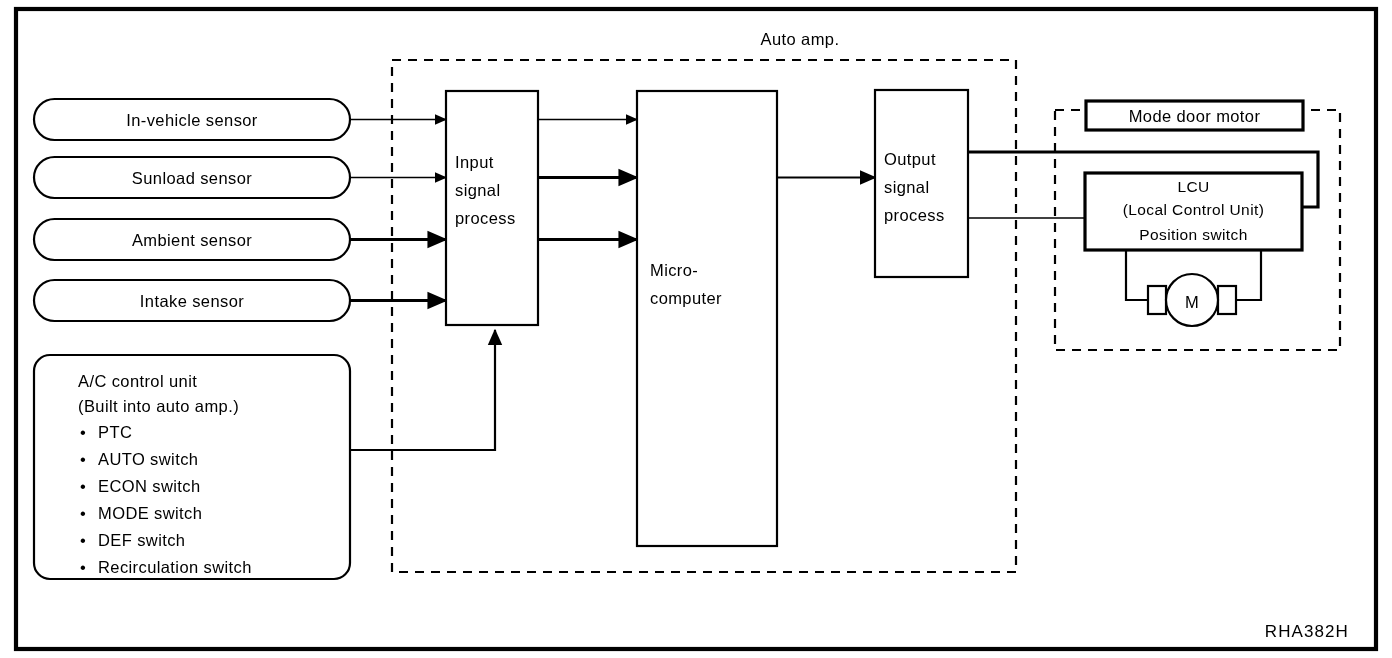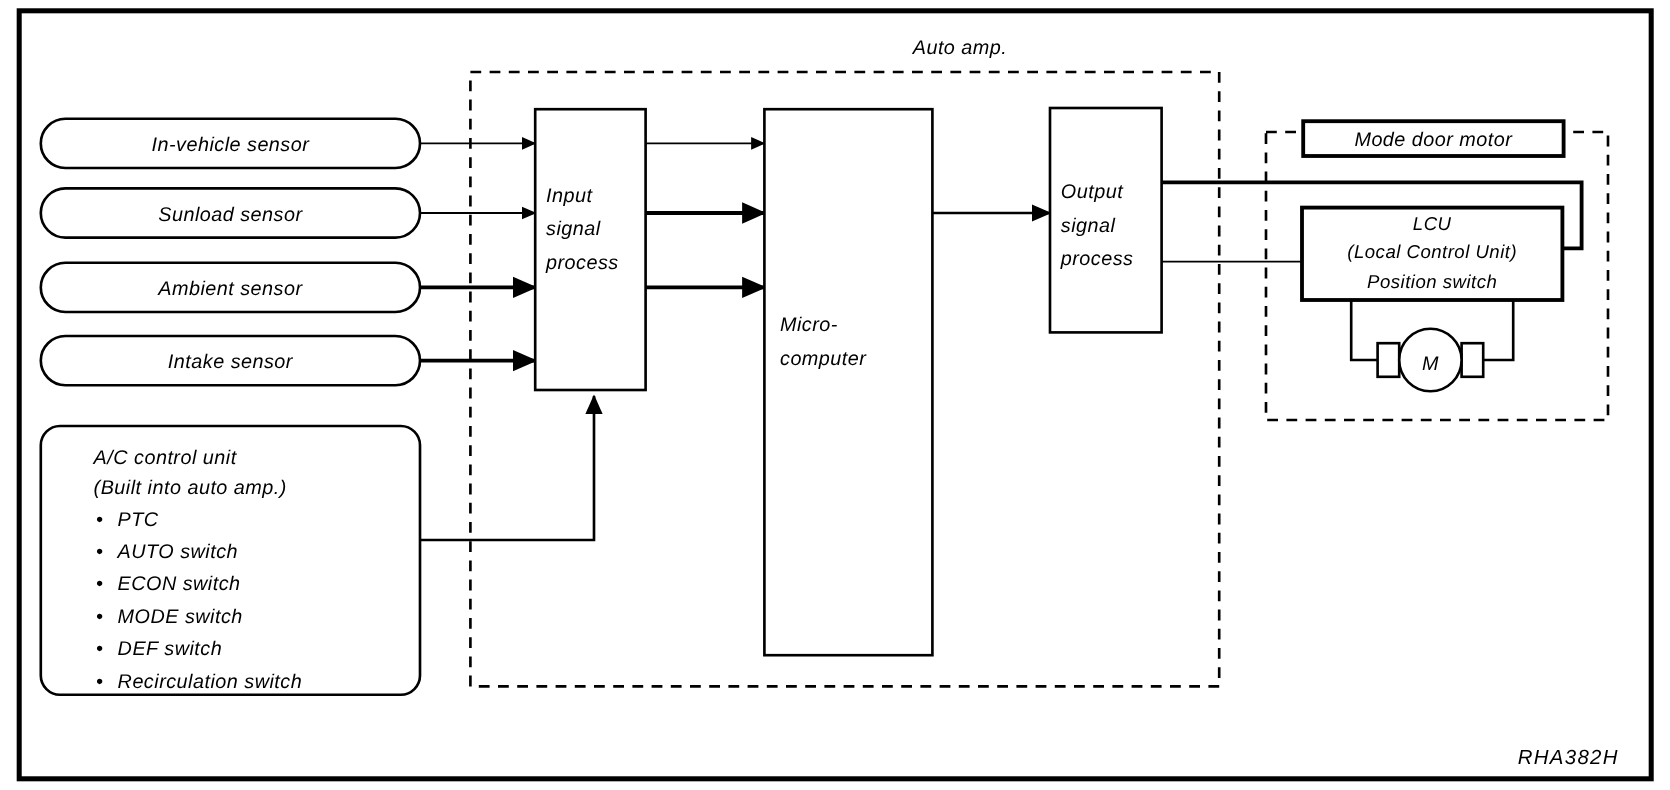--- a/index.html
+++ b/index.html
@@ -9,21 +9,20 @@
   }
   body {
     font-family: "Liberation Sans", sans-serif;
   }
   #page {
     position: relative;
     width: 1392px;
     height: 658px;
     background: #ffffff;
     overflow: hidden;
-    font-style: italic;
   }
   svg#diagram {
     position: absolute;
     left: 0;
     top: 0;
     width: 1392px;
     height: 658px;
     display: block;
   }
   .dtext {

